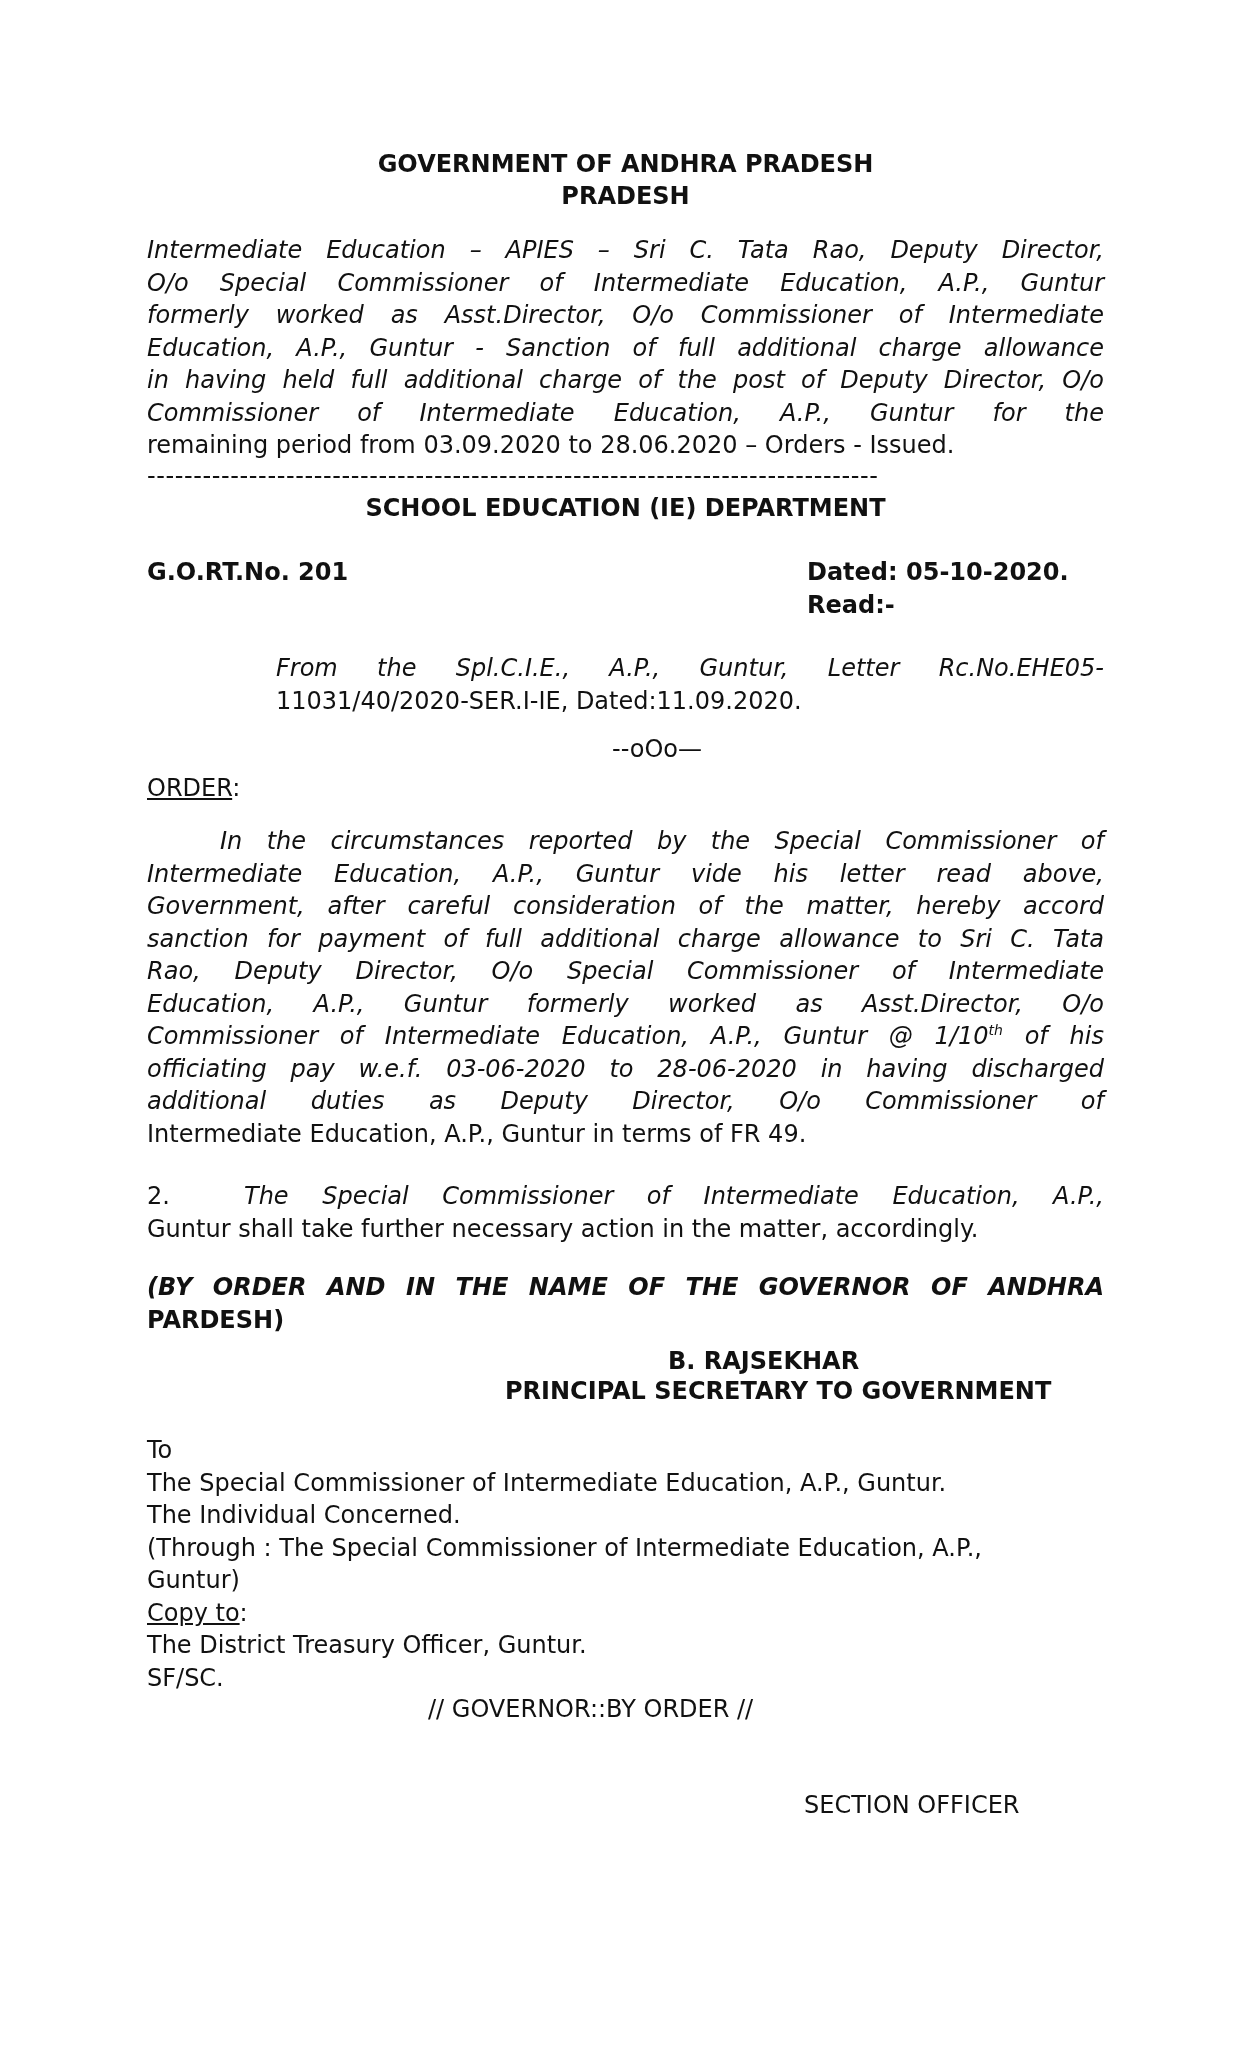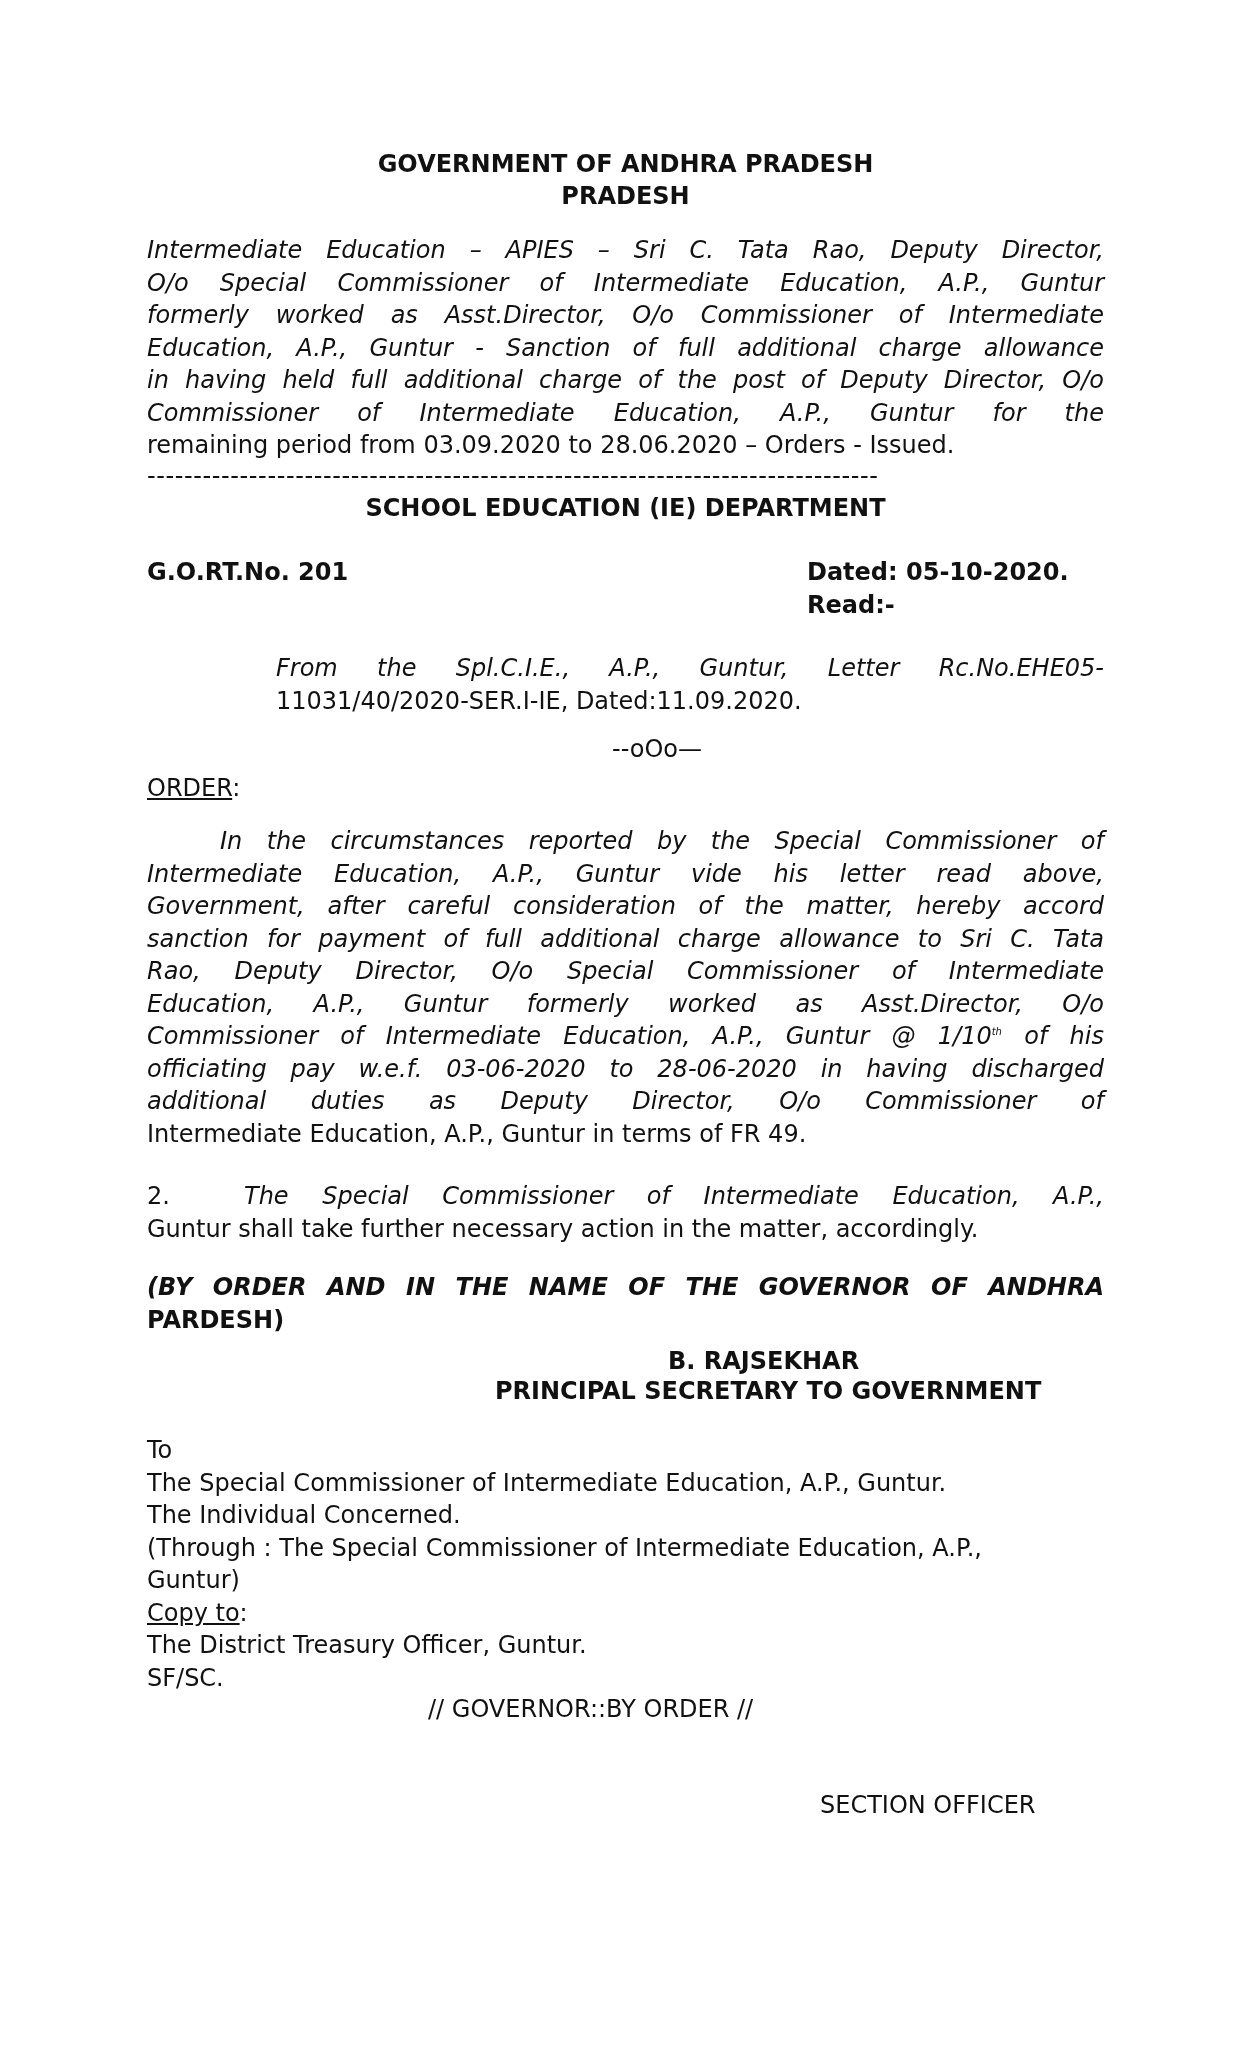--- a/index.html
+++ b/index.html
@@ -14,21 +14,21 @@
     overflow: hidden;
   }
   .page { position: absolute; left: 147px; width: 957px; top: 0; }
   .center { text-align: center; }
   .bold { font-weight: bold; }
   .abs { position: absolute; }
   u { text-decoration: underline; }
   .line { display: block; white-space: nowrap; }
   .jline { display: block; text-align: justify; text-align-last: justify; font-style: italic; }
   .lastline { display: block; text-align: left; }
-  sup { font-size: 10px; line-height: 0; vertical-align: 9px; }
+  sup { font-size: 14px; line-height: 0; vertical-align: 9px; }
 </style>
 </head>
 <body>
 
 <div class="page">
 
   <div class="abs center bold" style="top:148px; left:0; width:957px;">
     <span class="line">GOVERNMENT OF ANDHRA PRADESH</span>
     <span class="line" style="margin-top:-1px;">PRADESH</span>
   </div>
@@ -82,30 +82,30 @@
     <span class="jline" style="padding-left:97px;">The Special Commissioner of Intermediate Education, A.P.,</span>
     <span class="lastline">Guntur shall take further necessary action in the matter, accordingly.</span>
   </div>
 
   <div class="abs bold" style="top:1271px; left:0; width:957px;">
     <span class="jline">(BY ORDER AND IN THE NAME OF THE GOVERNOR OF ANDHRA</span>
     <span class="lastline">PARDESH)</span>
   </div>
 
   <div class="abs bold" style="top:1345px; left:521px;">B. RAJSEKHAR</div>
-  <div class="abs bold" style="top:1375px; left:348px;">PRINCIPAL SECRETARY TO GOVERNMENT</div>
+  <div class="abs bold" style="top:1375px; left:358px;">PRINCIPAL SECRETARY TO GOVERNMENT</div>
 
   <div class="abs" style="top:1434px; left:0; width:957px;">
     <span class="line">To</span>
     <span class="line">The Special Commissioner of Intermediate Education, A.P., Guntur.</span>
     <span class="line">The Individual Concerned.</span>
     <span class="line">(Through : The Special Commissioner of Intermediate Education, A.P.,</span>
     <span class="line">Guntur)</span>
     <span class="line"><u>Copy to</u><span>:</span></span>
     <span class="line">The District Treasury Officer, Guntur.</span>
     <span class="line">SF/SC.</span>
   </div>
 
   <div class="abs" style="top:1693px; left:281px;">// GOVERNOR::BY ORDER //</div>
 
-  <div class="abs" style="top:1789px; left:673px;">SECTION OFFICER</div>
+  <div class="abs" style="top:1789px; left:657px;">SECTION OFFICER</div>
 
 </div>
 
 </body></html>

